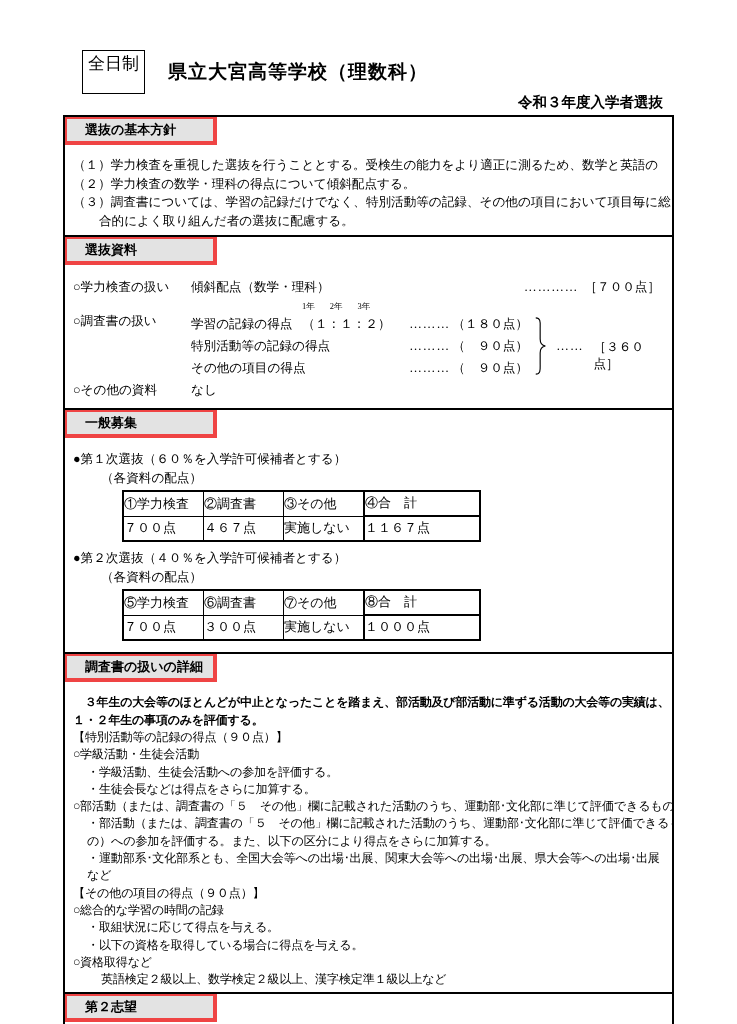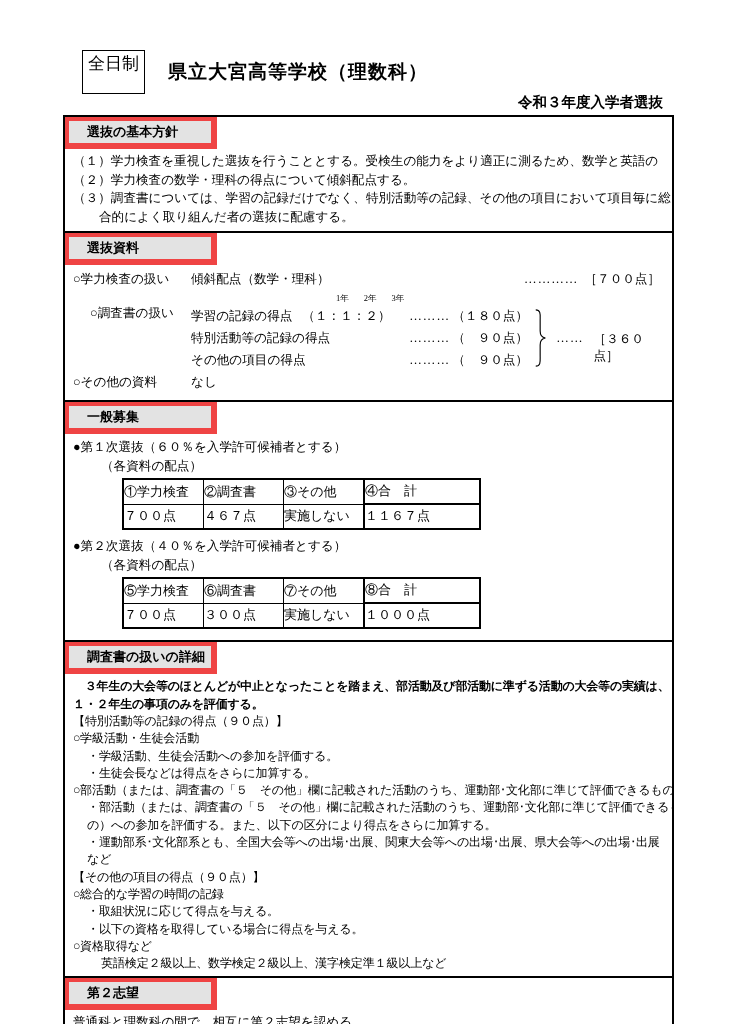--- a/index.html
+++ b/index.html
@@ -21,39 +21,39 @@
     letter-spacing:1px;
   }
   .year-title {
     text-align:right; font-family:"Liberation Sans","DejaVu Sans",sans-serif;
     font-weight:bold; font-size:14.5px; margin:7px 11px 5px 0;
   }
 
   
   .section { border:2px solid #000; margin-top:-2px; background:#fff; overflow:hidden; }
   .section-header {
-    box-sizing:border-box; width:154px; margin:-2px 0 2px -2px;
-    border:6px solid #ef4444; background:#e3e3e3;
+    box-sizing:border-box; width:154px; margin:-2px 0 10px -2px;
+    border:4px solid #ef4444; background:#e3e3e3;
     font-family:"Liberation Sans","DejaVu Sans",sans-serif; font-weight:bold; font-size:13px;
     padding:3px 4px 3px 18px; line-height:16px; white-space:nowrap;
   }
   .sec-body { padding:1px 10px 5px 8px; font-size:12.6px; line-height:18.5px; }
   .line { white-space:nowrap; }
   .li1 { padding-left:26px; }
 
   
   .mat-body { padding:2px 12px 5px 8px; font-size:12.6px; }
   .m-row { display:flex; align-items:baseline; height:21px; line-height:21px; }
   .m-label { width:118px; flex:none; }
   .m-dots { margin-left:auto; letter-spacing:1px; }
   .m-value { margin-left:6px; }
   .report-group { display:flex; margin-top:3px; }
-  .rg-label { width:118px; flex:none; padding-top:12px;text-align:center; }
+  .rg-label { width:118px; flex:none; padding-top:12px; }
   .sub-col { width:337px; flex:none; padding-top:12px; position:relative; }
-  .years { position:absolute; top:0; left:145px; display:flex; gap:15px;
+  .years { position:absolute; top:0; left:111px; display:flex; gap:15px;
            font-size:8.5px; line-height:10px; }
   .sub-row { display:flex; height:22px; line-height:22px; white-space:nowrap; }
   .sub-ratio { margin-left:10px; }
   .sub-dots { margin-left:auto; letter-spacing:1px; }
   .sub-val { width:78px; text-align:right; }
   .brace-wrap { display:flex; align-items:center; margin-top:12px; height:66px; }
   .brace-icon { margin:0 2px 0 6px; }
   .total-dots { letter-spacing:1px; margin-left:8px; }
   .total-val { margin-left:10px;margin-top:20px; }
   .m-other { margin-top:1px; margin-bottom:2px; }

